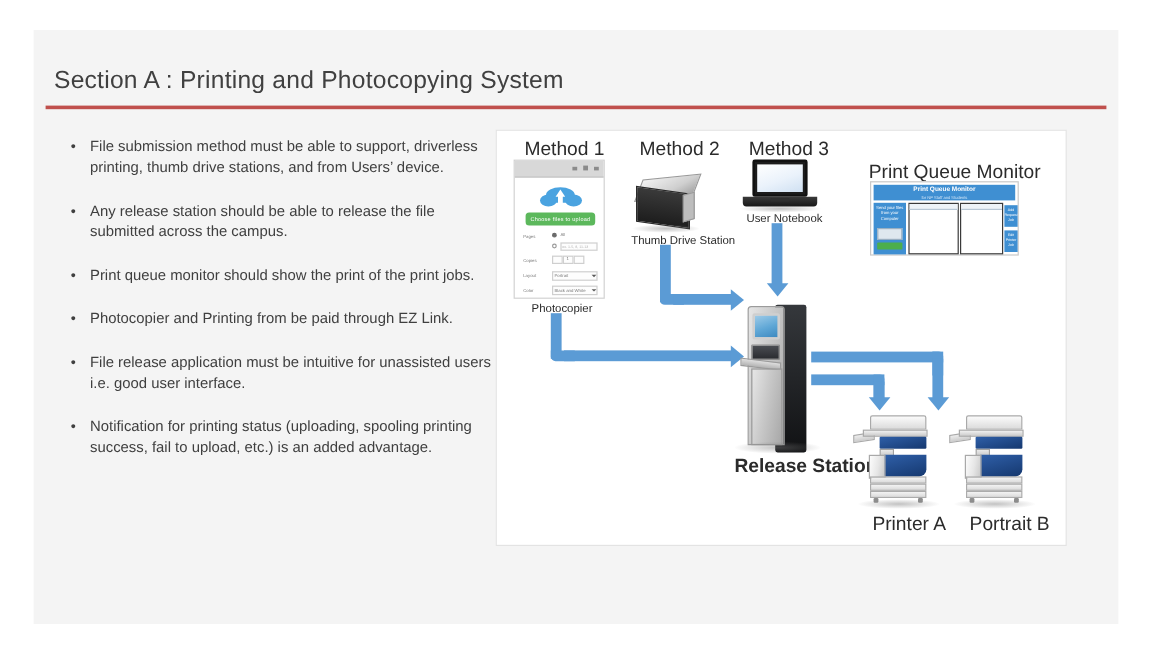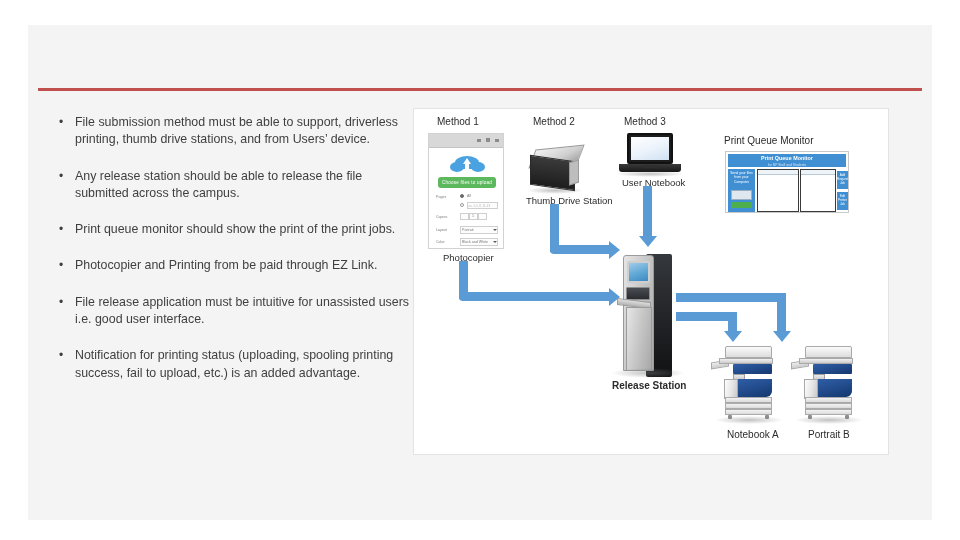--- a/index.html
+++ b/index.html
@@ -76,21 +76,21 @@
     border: 1px solid #e3e3e3;
     overflow: hidden;
   }
   .dg-label {
     position: absolute;
     font-size: 9.5px;
     color: #2b2b2b;
     white-space: nowrap;
     font-family: "Liberation Sans", sans-serif;
   }
-  .dg-label.big { font-size: 10px; }
+  .dg-label.big { font-size: 16px; }
   
   .arrow-bar {
     position: absolute;
     background: #5b9bd5;
   }
   .arrow-head-right {
     position: absolute;
     width: 0; height: 0;
     border-top: 9px solid transparent;
     border-bottom: 9px solid transparent;
@@ -386,20 +386,21 @@
     background: linear-gradient(180deg, #ededed 0%, #cccccc 100%);
     border: 1px solid #a9a9a9;
     box-sizing: border-box;
   }
 </style>
 </head>
 <body>
 
 <div id="slide">
 
+  <div id="title">Section A : Printing and Photocopying System</div>
   <div id="title-rule"></div>
 
   <div id="bullets">
 
     <div class="bullet">
       <span class="dot">•</span>
       <span class="btext">File submission method must be able to support, driverless printing, thumb drive stations, and from Users’ device.</span>
     </div>
 
     <div class="bullet">
@@ -555,21 +556,21 @@
       <div class="pr-panel" style="left:22px; top:31px; width:12px; height:6px;"></div>
       <div class="pr-blue" style="left:26px; top:36px; width:35px; height:18px; border-radius:0 0 6px 1px;"></div>
       <div class="pr-body" style="left:13px; top:36px; width:14px; height:20px;"></div>
       <div class="pr-drawer" style="left:14px; top:54px; width:47px; height:6px;"></div>
       <div class="pr-drawer" style="left:14px; top:60px; width:47px; height:6px;"></div>
       <div class="pr-drawer" style="left:14px; top:66px; width:47px; height:6px;"></div>
       <div class="pr-foot" style="left:17px; top:72px; width:4px; height:4px;"></div>
       <div class="pr-foot" style="left:54px; top:72px; width:4px; height:4px;"></div>
       <div class="ks-shadow" style="left:4px; top:73px; width:68px; height:8px;"></div>
     </div>
-    <div class="dg-label big" style="left:313px; top:320px;">Notebook A</div>
+    <div class="dg-label big" style="left:313px; top:320px;">Printer A</div>
 
     <div class="pr-wrap" style="left:377px; top:234px; width:76px; height:80px;">
       <div class="pr-side" style="left:0px;  top:18px; width:18px; height:7px; transform:skewY(-9deg);"></div>
       <div class="pr-feeder" style="left:14px; top:3px;  width:47px; height:12px;"></div>
       <div class="pr-tray" style="left:8px;  top:15px; width:54px; height:6px;"></div>
       <div class="pr-blue" style="left:22px; top:21px; width:39px; height:10px; border-radius:1px;"></div>
       <div class="pr-panel" style="left:22px; top:31px; width:12px; height:6px;"></div>
       <div class="pr-blue" style="left:26px; top:36px; width:35px; height:18px; border-radius:0 0 6px 1px;"></div>
       <div class="pr-body" style="left:13px; top:36px; width:14px; height:20px;"></div>
       <div class="pr-drawer" style="left:14px; top:54px; width:47px; height:6px;"></div>

